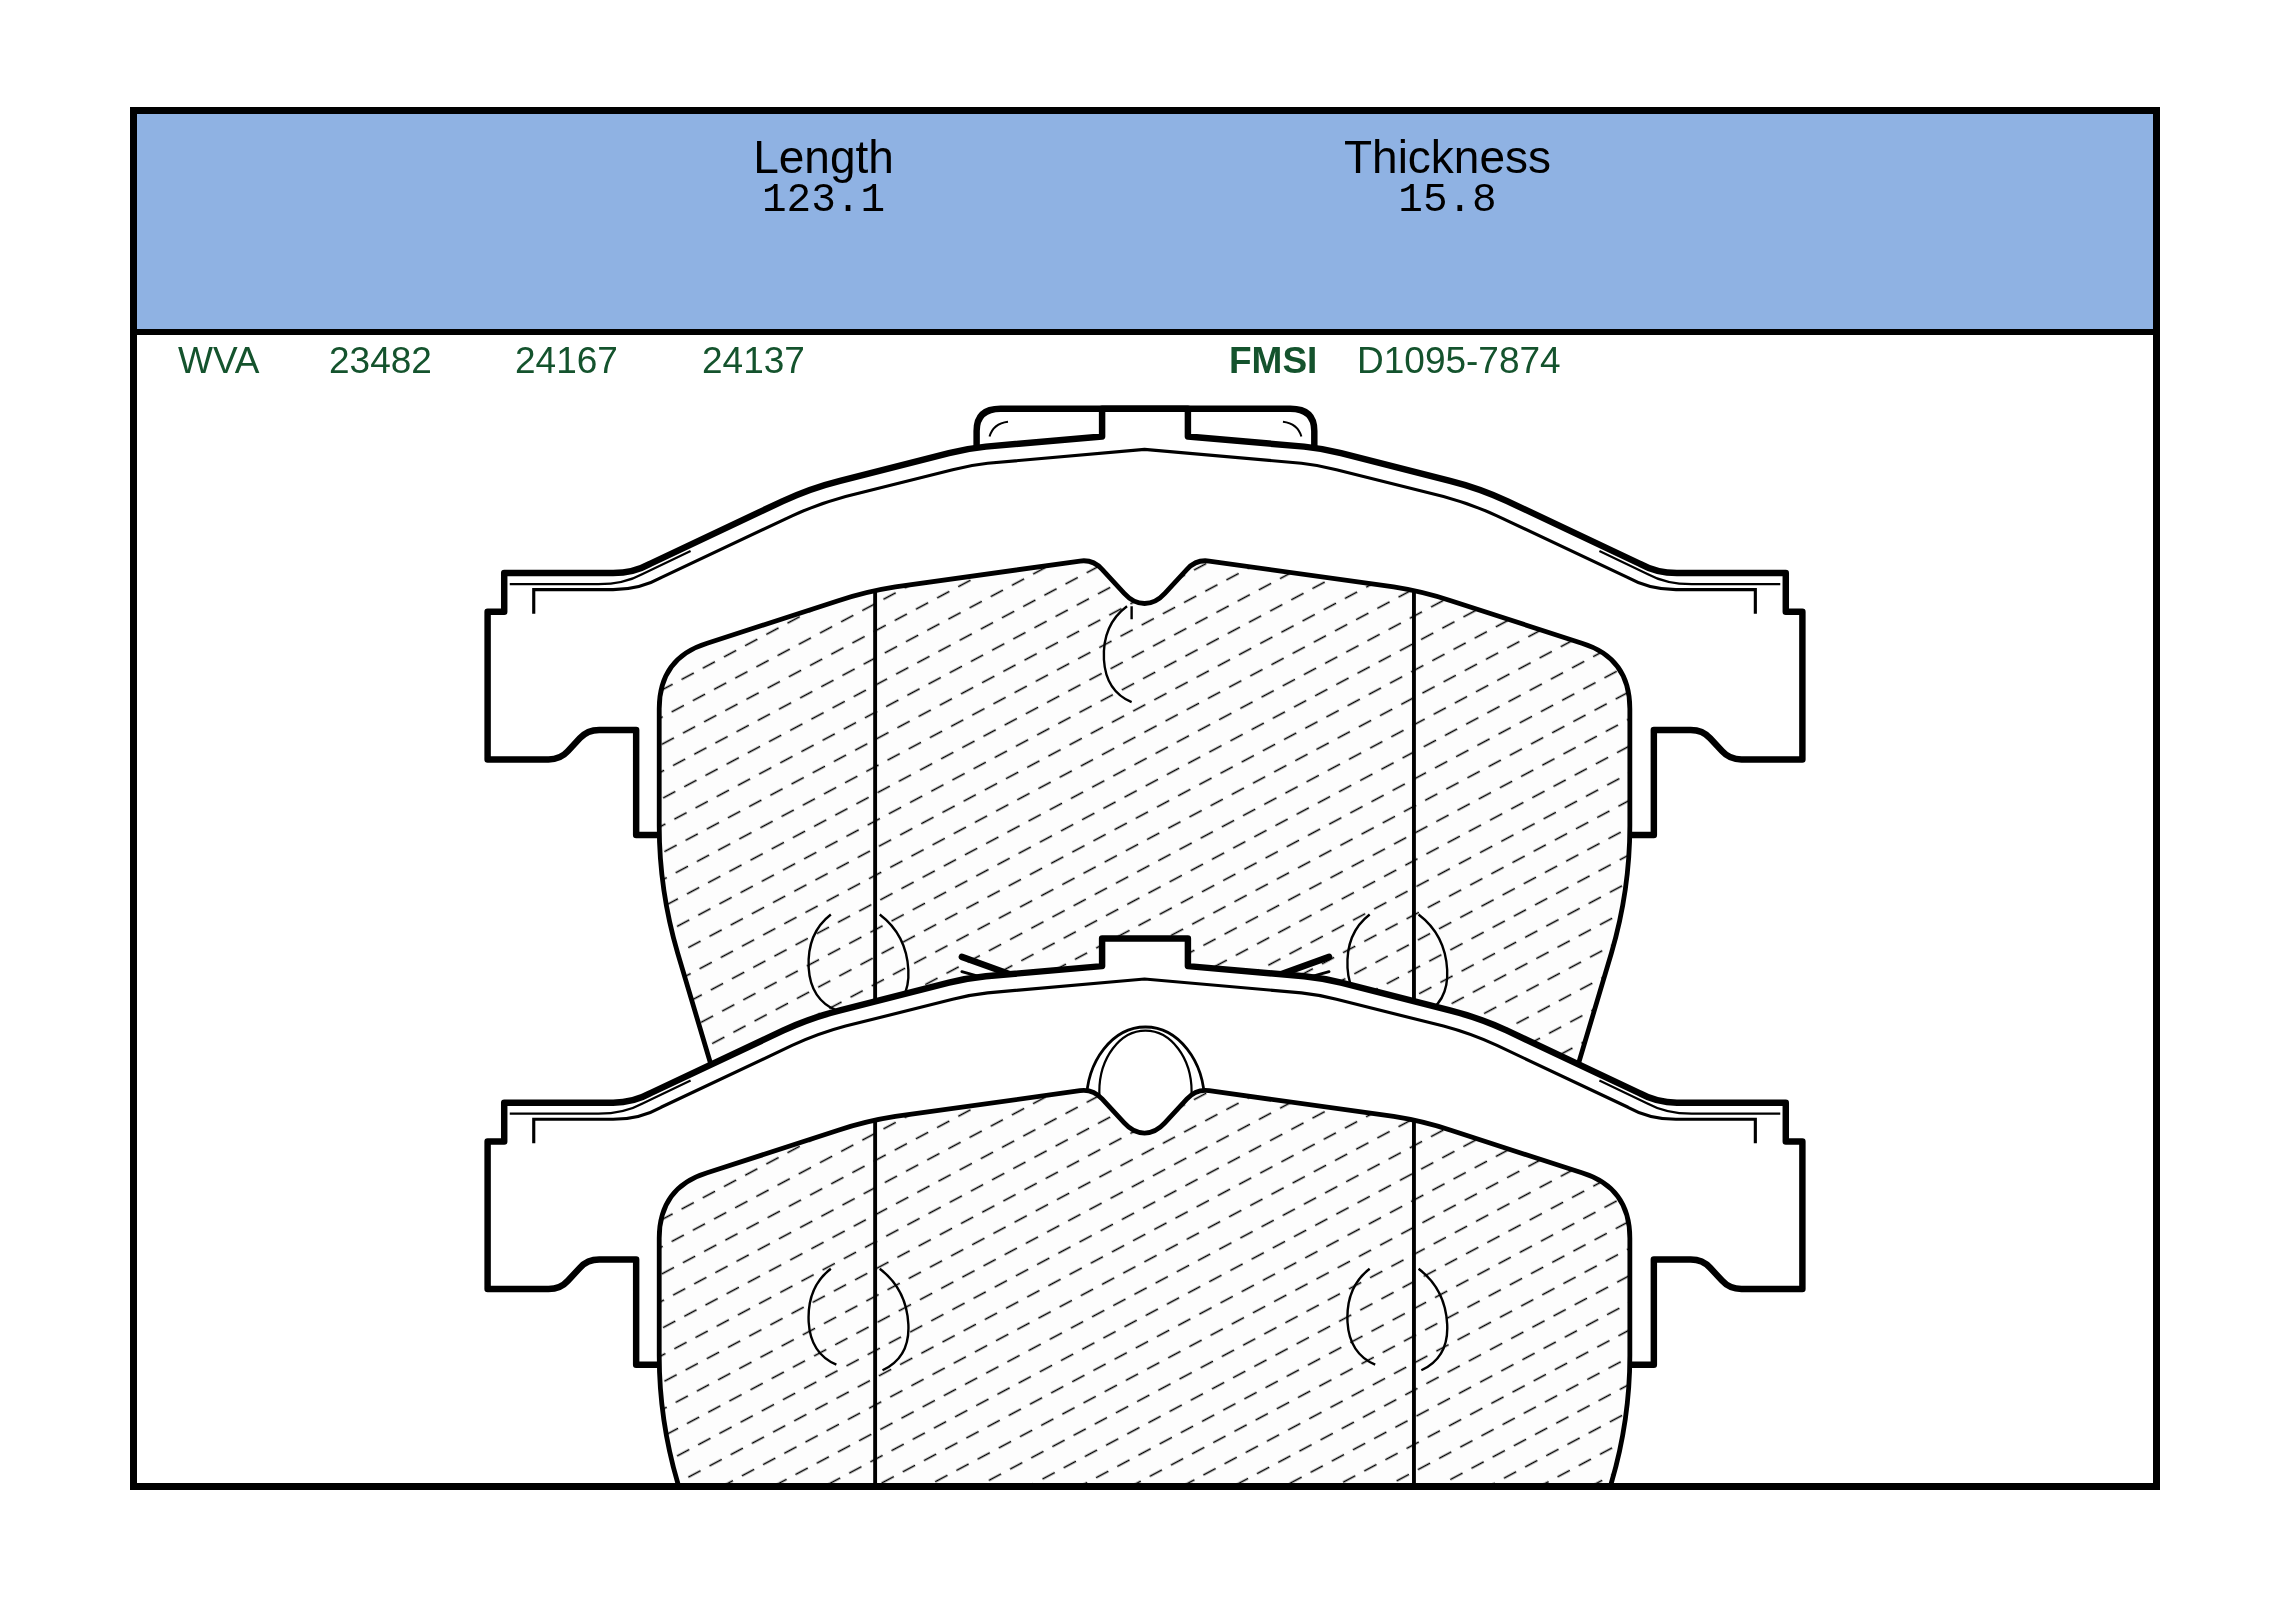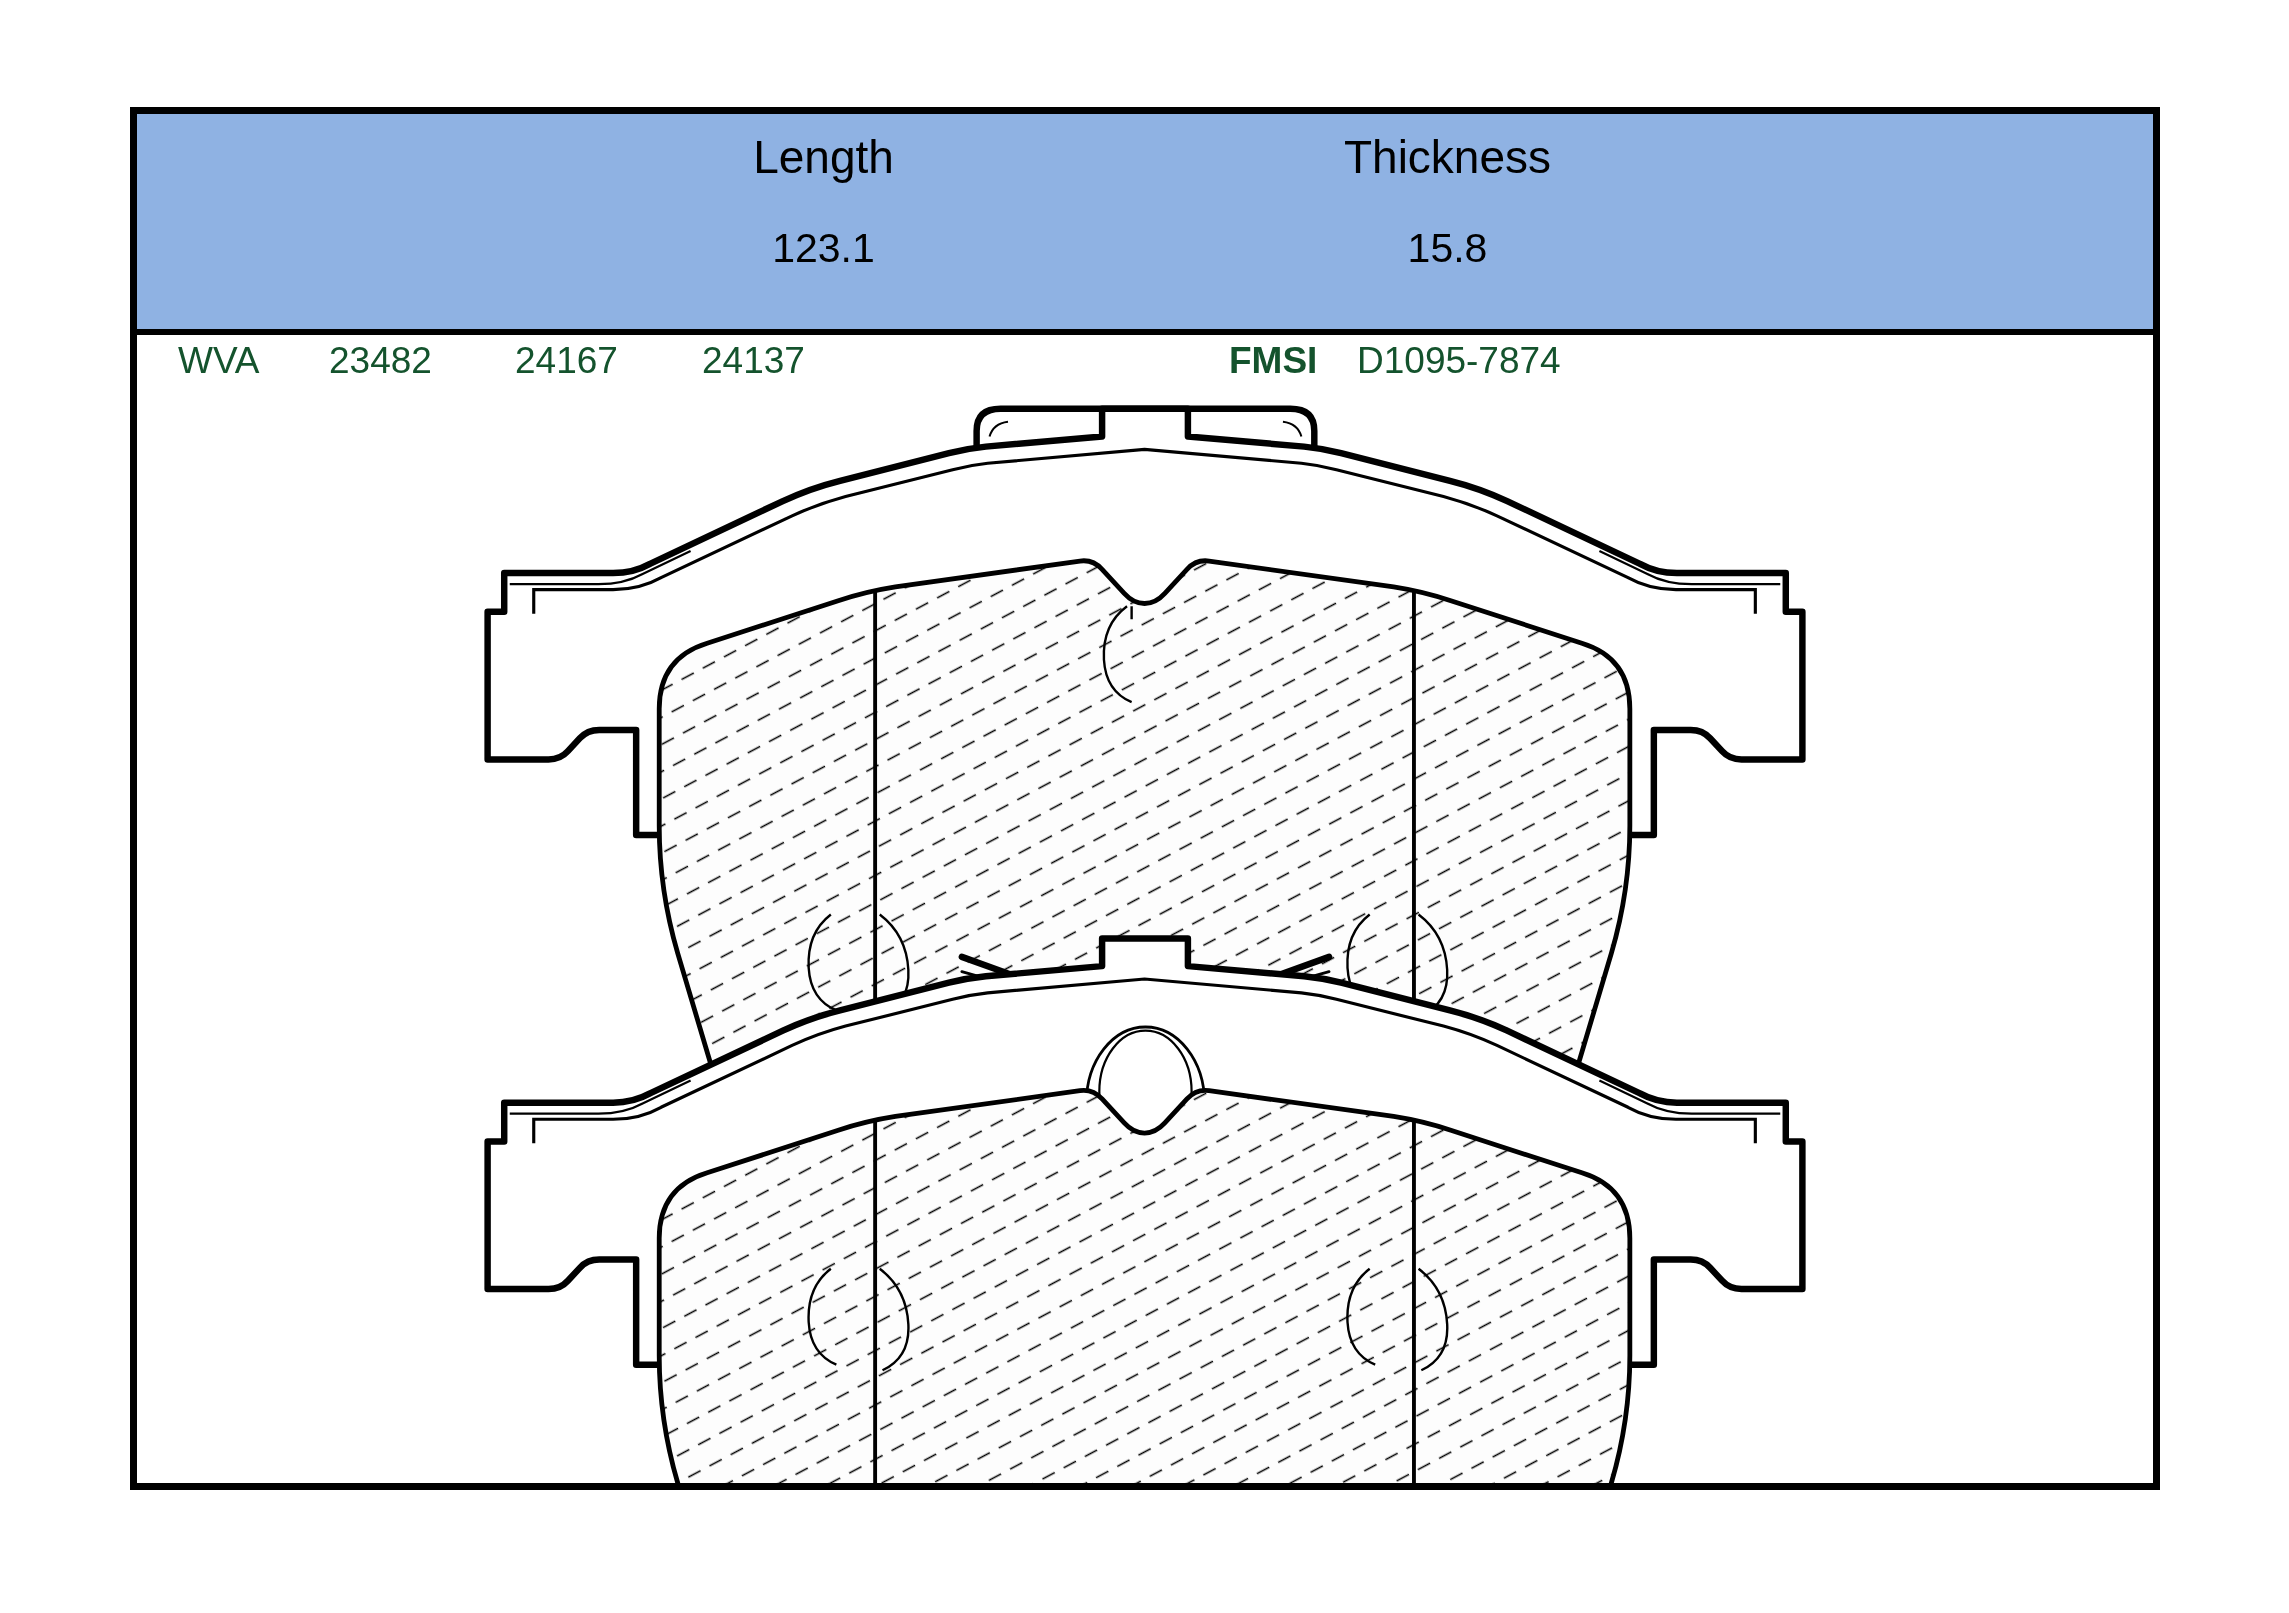--- a/index.html
+++ b/index.html
@@ -57,24 +57,24 @@
     width: 277px;
     text-align: center;
     color: #000000;
   }
   .dim-label {
     font-size: 46px;
     line-height: 1;
     white-space: nowrap;
   }
   .dim-value {
-    margin-top: 48px;
     font-size: 41px;
     line-height: 1;
     white-space: nowrap;
+    font-family: Liberation Mono, monospace;
   }
   #dim-length { left: 548px; }
   #dim-width  { left: 906px; }
   #dim-thick  { left: 1172px; }
 
   
   #code-row {
     position: absolute;
     left: 0;
     top: 221px;

